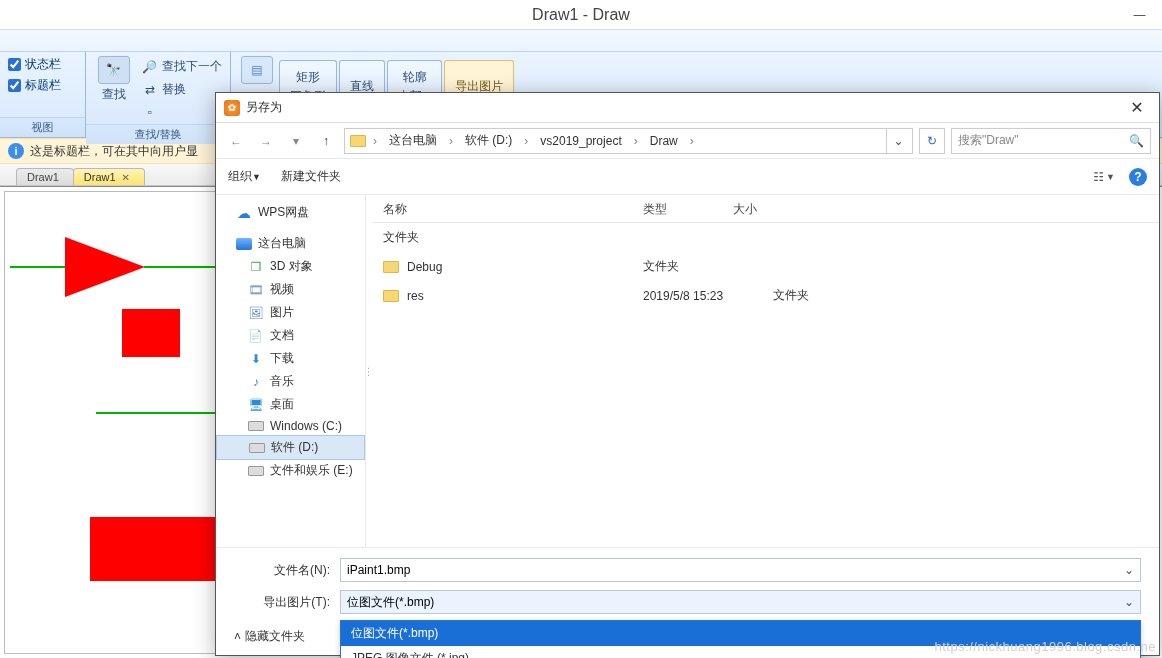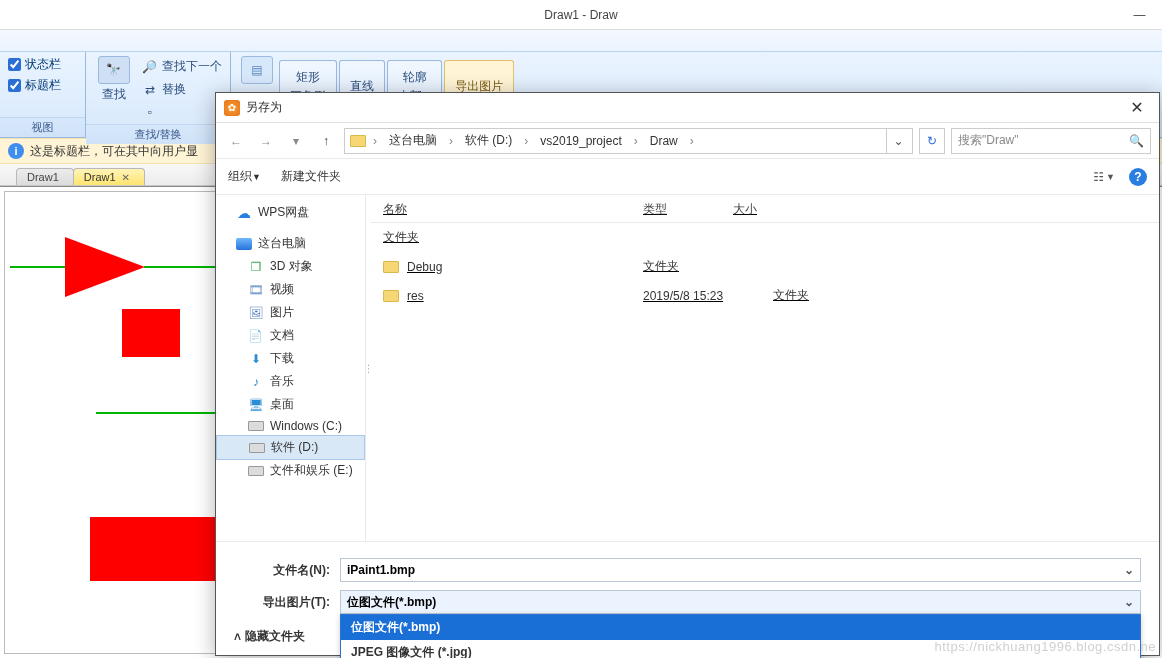--- a/index.html
+++ b/index.html
@@ -1,20 +1,20 @@
 <!DOCTYPE html>
 <html><head>
 <meta charset="utf-8">
 <style>
   * { box-sizing: border-box; margin: 0; padding: 0; font-family: "Microsoft YaHei", Arial, sans-serif; }
   body { width: 1162px; height: 658px; background: #fff; overflow: hidden; position: relative; font-size: 12px; }
 
   
   .titlebar { height: 30px; background: #fff; border-bottom: 1px solid #ddd; display: flex; align-items: center; justify-content: center; position: relative; }
-  .titlebar .ttxt { color: #444; font-size: 12px; }
+  .titlebar .ttxt { color: #444; font-size: 16px; }
   .titlebar .winbtns { position: absolute; right: 0; top: 0; height: 30px; display: flex; }
   .titlebar .winbtns div { width: 45px; display: flex; align-items: center; justify-content: center; color: #444; }
 
   
   .ribbontabs { height: 22px; background: linear-gradient(#f4f9ff,#eaf3fe); border-bottom: 1px solid #b9d3f0; }
   .ribbon { height: 86px; display: flex; background: linear-gradient(#eaf4ff,#d7e8fb); border-bottom: 1px solid #9ab9e0; }
   .group { border-right: 1px solid #9ab9e0; display: flex; flex-direction: column; }
   .grouplabel { text-align: center; font-size: 11px; color: #3a5a8a; padding: 2px 4px; background: linear-gradient(#d7e8fb,#cfe2f8); border-top: 1px solid #c0d5ef; }
   .groupbody { flex: 1; display: flex; align-items: flex-start; padding: 4px 8px; gap: 8px; }
   .chk { display: flex; align-items: center; gap: 4px; color: #003a77; font-size: 12px; }
@@ -76,28 +76,28 @@
   .dbody { flex:1; display:flex; min-height:0; }
   .tree { width:150px; border-right:1px solid #eaeaea; padding:6px 0; overflow:hidden; }
   .tnode { display:flex; align-items:center; gap:6px; padding:3px 10px 3px 20px; color:#333; }
   .tnode.sel { background:#d9e8f7; border:1px solid #a9c9ec; margin:-1px 0; }
   .ticon { width:16px; height:14px; display:inline-flex; align-items:center; justify-content:center; }
   .pc-ic { width:16px; height:12px; background:linear-gradient(#6fb6ff,#2573d6); border-radius:2px; }
   .cloud-ic { color:#2a7de1; font-size:14px; }
   .drive-ic { width:16px; height:10px; background:#dcdcdc; border:1px solid #999; border-radius:1px; position:relative; }
 
   .filesplit { width:5px; background:transparent; display:flex; align-items:center; justify-content:center; color:#aaa; font-size:10px; }
-  .filelist { flex:1; display:flex; flex-direction:column;text-decoration:underline; }
+  .filelist { flex:1; display:flex; flex-direction:column; }
   .flhead { height:28px; display:flex; border-bottom:1px solid #eaeaea; color:#444; }
   .flhead > div, .flrow > div { padding:6px 12px; }
   .col-name{ width:260px; } .col-date{ width:130px; } .col-type{ width:90px; } .col-size{ flex:1; }
   .flrow { display:flex; color:#333; align-items:center; }
   .flrow .fname { display:flex; align-items:center; gap:8px; }
 
-  .dbottom { border-top:1px solid #eaeaea; padding:16px 18px 10px 18px; display:flex; flex-direction:column; gap:8px; position:relative;font-weight:bold; }
+  .dbottom { border-top:1px solid #eaeaea; padding:10px 18px 10px 18px; display:flex; flex-direction:column; gap:8px; position:relative; }
   .brow { display:flex; align-items:center; gap:10px; }
   .blabel { width:96px; text-align:right; color:#333; }
   .txtin { flex:1; height:24px; border:1px solid #b9c7d6; padding:0 6px; background:#fff; display:flex; align-items:center; justify-content:space-between; }
   .txtin.sel { background:#eaf3fe; }
   .ddarrow { color:#555; }
   .hidefold { display:flex; align-items:center; gap:4px; color:#333; padding-top:6px; }
 
   .dropdown { position:absolute; left:124px; top:72px; right:18px; border:1px solid #2a72d4; background:#fff; box-shadow:0 2px 6px rgba(0,0,0,.2); }
   .dditem { padding:4px 10px; color:#333; }
   .dditem.sel { background:#1a6fd6; color:#fff; }

